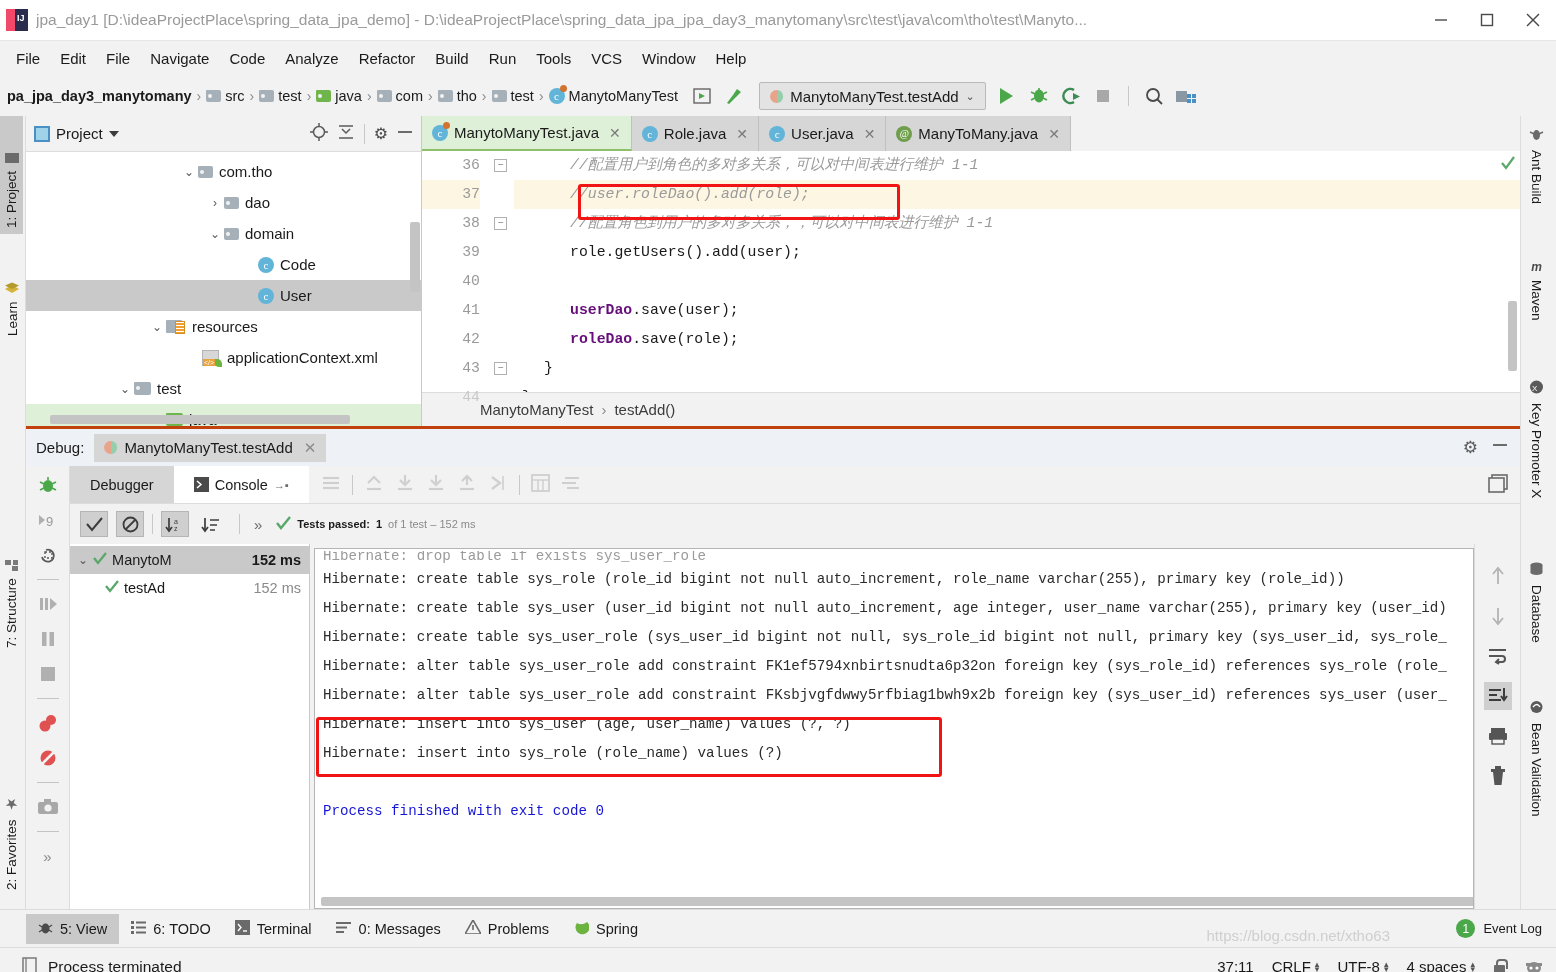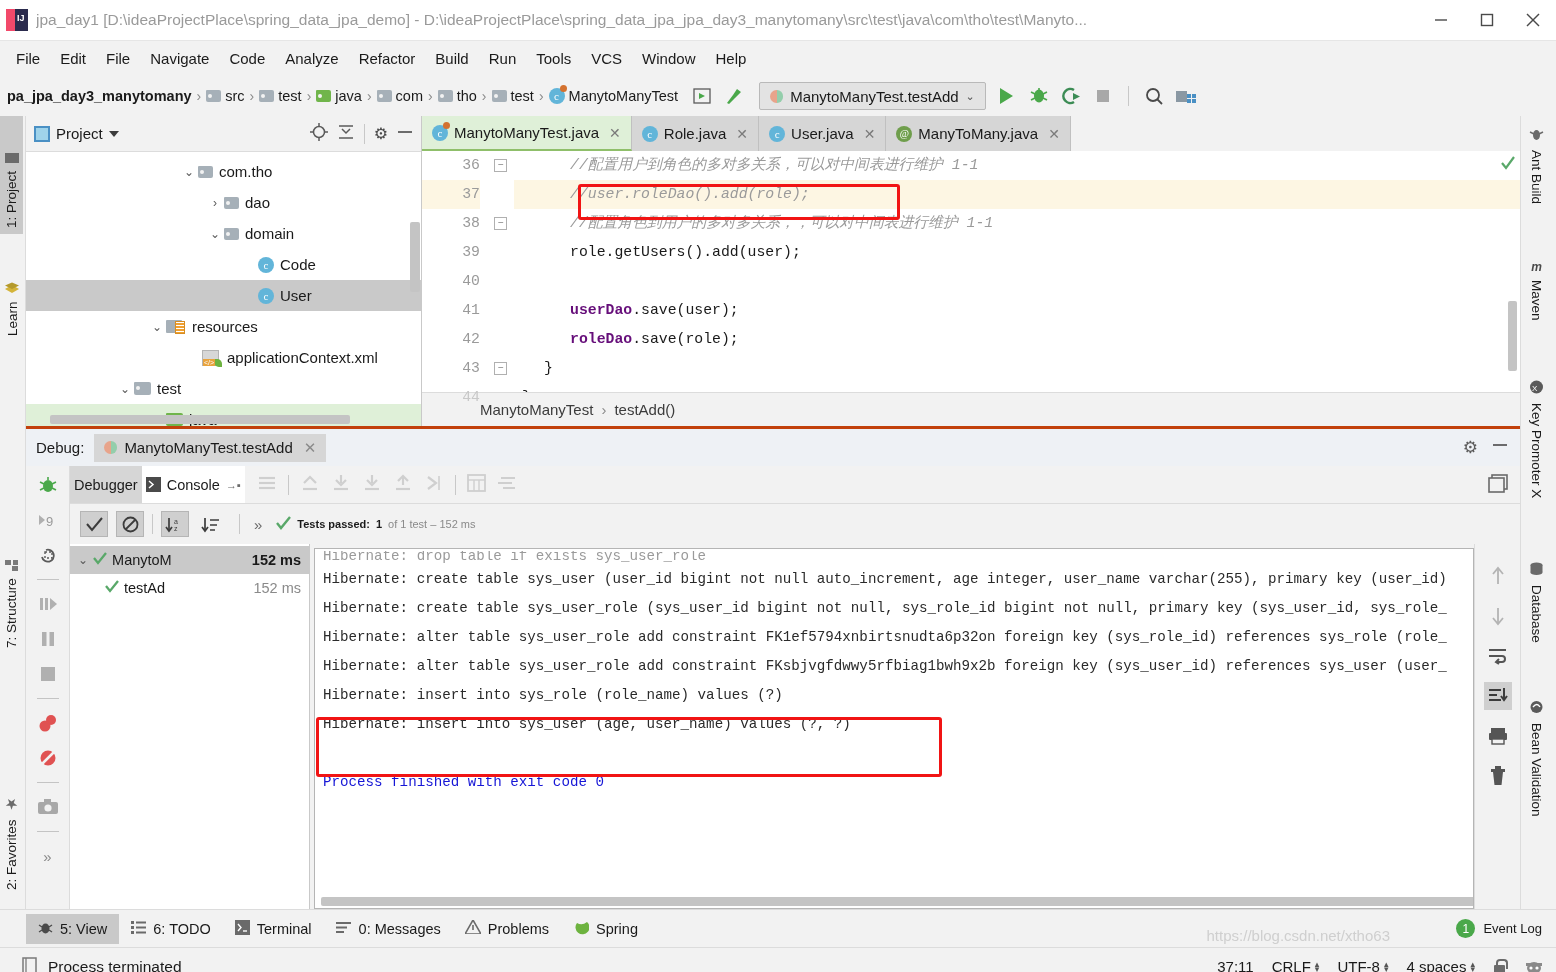--- a/index.html
+++ b/index.html
@@ -132,21 +132,21 @@
   .dbg-title .right { margin-left:auto; display:flex; gap:14px; padding-right:12px; color:#5c5c5c; }
 
   .dbg-main { flex:1; display:flex; min-height:0; }
   .dbg-left-tools { width:44px; flex:0 0 44px; background:#f2f2f2; display:flex; flex-direction:column;
                     align-items:center; padding-top:6px; gap:9px; border-right:1px solid #dcdcdc;}
   .dtool { width:26px; height:26px; display:flex; align-items:center; justify-content:center; }
   .divider-h { width:22px; height:1px; background:#c4c4c4; margin:2px 0; }
 
   .dbg-right { flex:1; display:flex; flex-direction:column; min-width:0; }
   .dbg-tabsrow { height:38px; display:flex; align-items:stretch; background:#f2f2f2; border-bottom:1px solid #dcdcdc; }
-  .dchip { display:flex; align-items:center; padding:0 4px; font-size:14.5px; background:#d6d6d6; }
+  .dchip { display:flex; align-items:center; padding:0 20px; font-size:14.5px; background:#d6d6d6; }
   .dchip.active { background:#fff; }
   .dtoolbar { display:flex; align-items:center; gap:11px; padding:0 12px; }
   .vline { width:1px; height:20px; background:#c8c8c8; }
   .dtb-right { margin-left:auto; display:flex; align-items:center; padding-right:10px; }
 
   .test-toolbar { height:40px; display:flex; align-items:center; gap:8px; padding-left:10px; background:#f2f2f2; }
   .tbtn { width:28px; height:26px; display:flex; align-items:center; justify-content:center; }
   .tbtn.on { background:#cfcfcf; border:1px solid #b5b5b5; }
   .tests-passed { font-size:11px; margin-left:6px; display:flex; align-items:center; gap:6px;}
   .tp-strong { font-weight:bold; }
@@ -781,26 +781,27 @@
                       </svg>
                   </span>
                   <span>testAd</span>
                   <span class="tt-ms dim">152 ms</span>
                 </div>
               </div>
 
               <div class="console-wrap">
                 <div class="console">
                   <div class="cline" style="height:14px;line-height:10px;overflow:hidden;color:#9a9a9a;">Hibernate: drop table if exists sys_user_role</div>
+                  <div class="cline">Hibernate: create table sys_role (role_id bigint not null auto_increment, role_name varchar(255), primary key (role_id))</div>
                   <div class="cline">Hibernate: create table sys_user (user_id bigint not null auto_increment, age integer, user_name varchar(255), primary key (user_id)</div>
                   <div class="cline">Hibernate: create table sys_user_role (sys_user_id bigint not null, sys_role_id bigint not null, primary key (sys_user_id, sys_role_</div>
                   <div class="cline">Hibernate: alter table sys_user_role add constraint FK1ef5794xnbirtsnudta6p32on foreign key (sys_role_id) references sys_role (role_</div>
                   <div class="cline">Hibernate: alter table sys_user_role add constraint FKsbjvgfdwwy5rfbiag1bwh9x2b foreign key (sys_user_id) references sys_user (user_</div>
+                  <div class="cline">Hibernate: insert into sys_user (age, user_name) values (?, ?)</div>
                   <div class="cline">Hibernate: insert into sys_role (role_name) values (?)</div>
-                  <div class="cline">Hibernate: insert into sys_user (age, user_name) values (?, ?)</div>
                   <div class="cline"></div>
                   <div class="cline blue">Process finished with exit code 0</div>
                   <div class="console-hscroll"></div>
 
                   <div class="redbox" style="left:1px; top:168px; width:626px; height:60px;"></div>
                 </div>
                 <div class="console-rtools">
                   <span class="crt">
                     <svg width="18" height="20">
                         <line x1="9" y1="18" x2="9" y2="3" stroke="#b4b4b4" stroke-width="1.8"></line>

